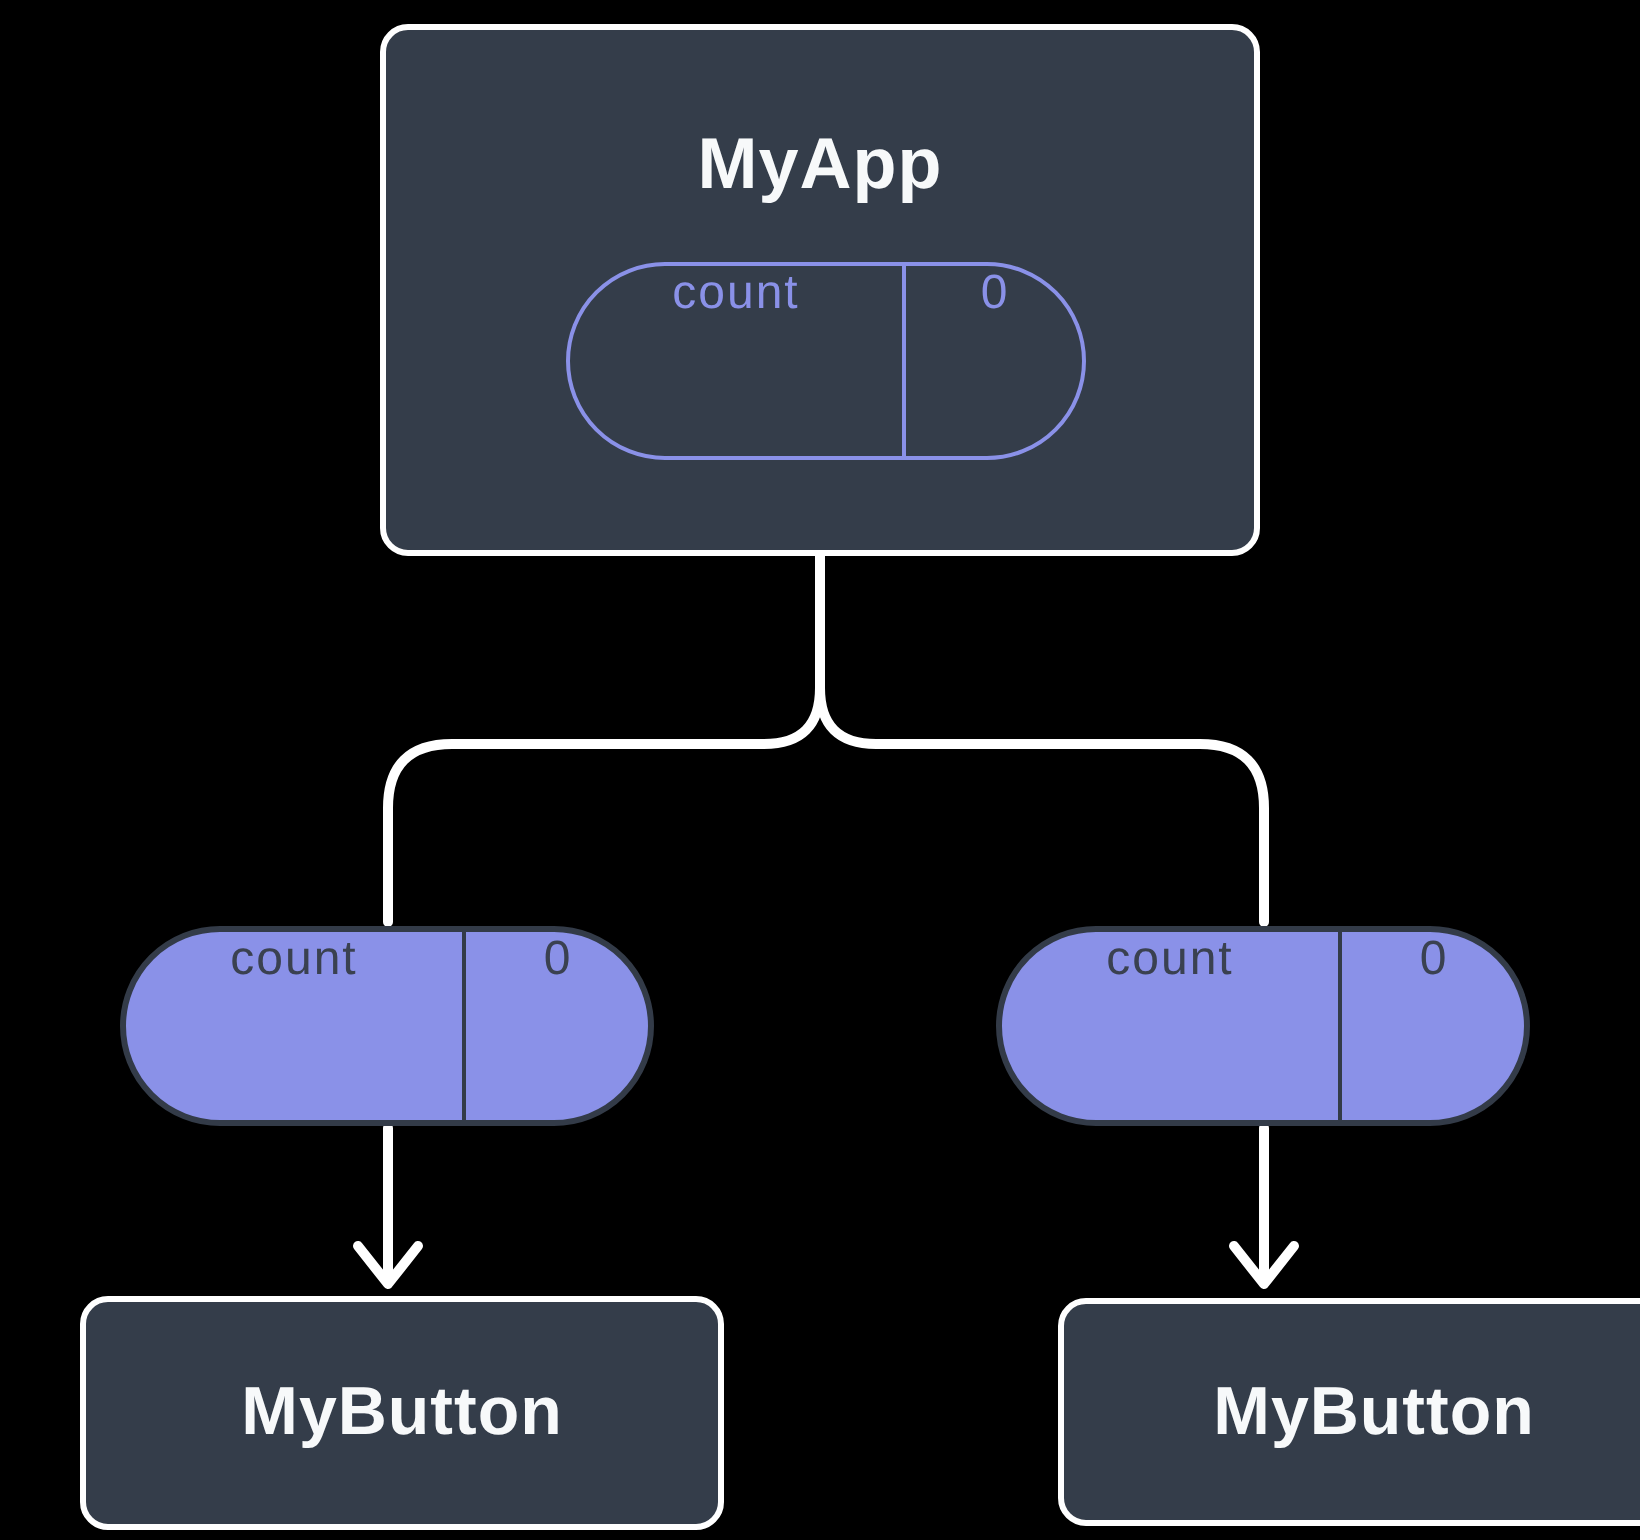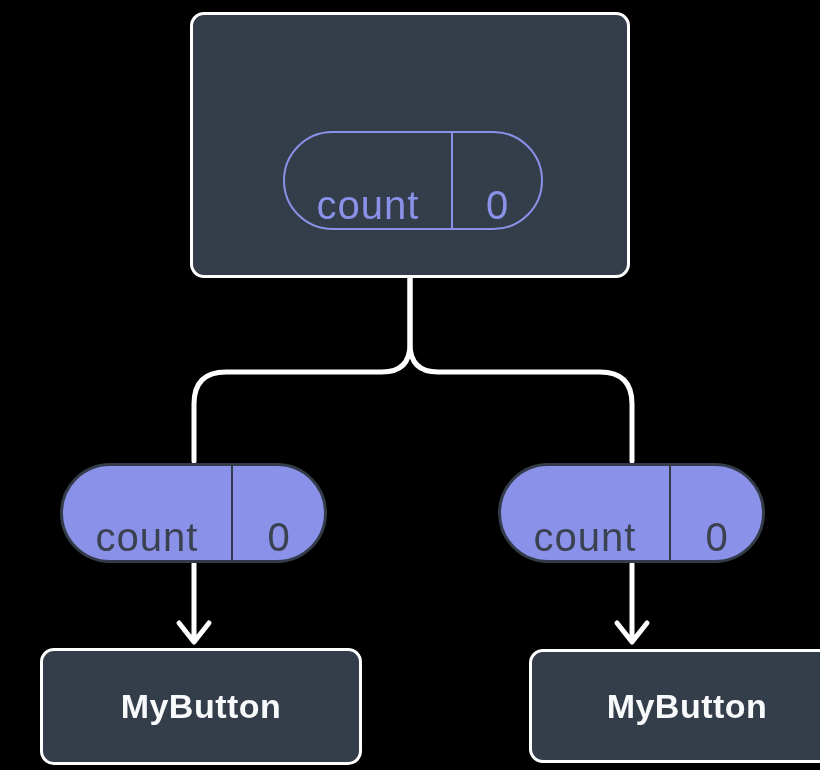--- a/index.html
+++ b/index.html
@@ -30,24 +30,24 @@
   }
   .btn-box{display:flex;align-items:center;justify-content:center;margin-left:32px;}
   .btn-left{left:8px;top:648px;width:322px;height:117px;}
   .btn-right{left:497px;top:649px;width:316px;height:114px;}
   .btn-title{
     color:#f7f9fa;font-size:34px;font-weight:bold;letter-spacing:0.5px;
   }
 
   .pill{
     position:absolute;
-    display:flex;align-items:flex-end;
+    display:flex;align-items:flex-start;
     border-radius:52px;
     box-sizing:border-box;
-    font-size:40px;
+    font-size:24px;
     overflow:hidden;
   }
   .pill-outline{
     left:90px;top:116px;width:260px;height:99px;
     border:2.5px solid #8a91e8;
     color:#8a91e8;
     background:transparent;
   }
   .pill-solid{
     width:267px;height:100px;
@@ -76,20 +76,21 @@
 <div class="stage">
 
   <svg class="connectors" width="820" height="770" viewBox="0 0 820 770">
     <path d="M410 277 L410 344 Q410 372 382 372 L226 372 Q194 372 194 404 L194 461"></path>
     <path d="M410 277 L410 344 Q410 372 438 372 L600 372 Q632 372 632 404 L632 461"></path>
     <path d="M194 564 L194 640 M179 623 L194 642 L209 623"></path>
     <path d="M632 564 L632 640 M617 623 L632 642 L647 623"></path>
   </svg>
 
   <div class="comp-box root-box">
+    <div class="comp-title">MyApp</div>
     <div class="pill pill-outline">
       <span class="pill-label">count</span>
       <span class="pill-divider"></span>
       <span class="pill-value">0</span>
     </div>
   </div>
 
   <div class="pill pill-solid pill-solid-left">
     <span class="pill-label">count</span>
     <span class="pill-divider"></span>

